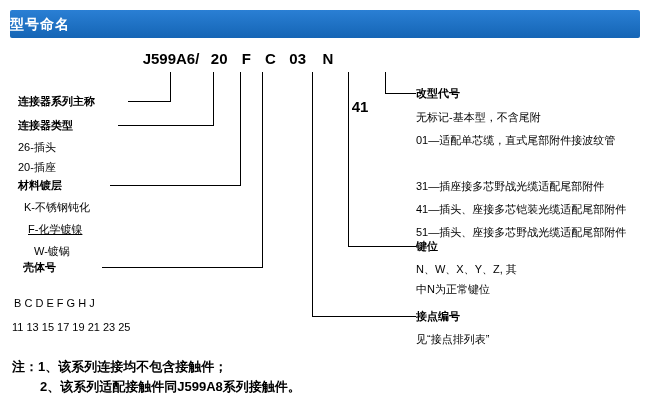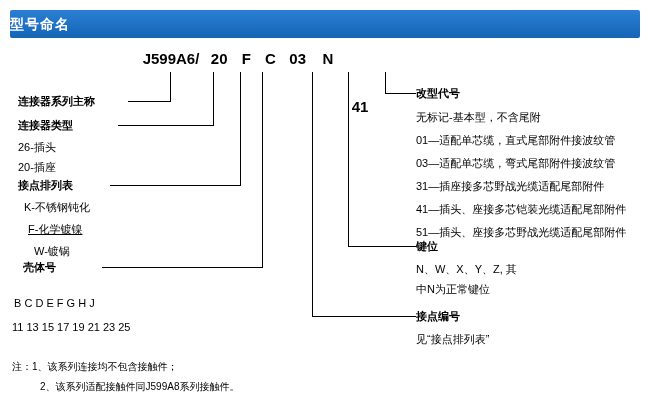--- a/index.html
+++ b/index.html
@@ -75,22 +75,22 @@
   
   .ln {
     position: absolute;
     background: #000;
   }
   .h { height: 1px; }
   .v { width: 1px; }
 
   .footnote {
     position: absolute;
-    font-size: 10px;
-    font-weight: normal;
+    font-size: 13px;
+    font-weight: bold;
     line-height: 17px;
     white-space: nowrap;
   }
 </style>
 </head>
 <body>
 
 <div id="page">
 
   <div class="header-bar"></div>
@@ -126,33 +126,32 @@
 
   <div class="ln v" style="left:385px; top:72px; height:22px;"></div>
   <div class="ln h" style="left:385px; top:93px; width:31px;"></div>
 
   <div class="t b" style="left:18px; top:94px;">连接器系列主称</div>
 
   <div class="t b" style="left:18px; top:118px;">连接器类型</div>
   <div class="t" style="left:18px; top:140px;">26-插头</div>
   <div class="t" style="left:18px; top:160px;">20-插座</div>
 
-  <div class="t b" style="left:18px; top:178px;">接点排列表</div>
+  <div class="t b" style="left:18px; top:178px;">材料镀层</div>
   <div class="t" style="left:24px; top:200px;">K-不锈钢钝化</div>
   <div class="t" style="left:28px; top:222px;text-decoration:underline;">F-化学镀镍</div>
   <div class="t" style="left:34px; top:244px;">W-镀锅</div>
 
   <div class="t b" style="left:23px; top:260px;">壳体号</div>
   <div class="t" style="left:14px; top:296px;">B C D E F G H J</div>
   <div class="t" style="left:12px; top:320px;">11 13 15 17 19 21 23 25</div>
 
   <div class="t b" style="left:416px; top:86px;">改型代号</div>
   <div class="t" style="left:416px; top:110px;">无标记-基本型，不含尾附</div>
   <div class="t" style="left:416px; top:133px;">01—适配单芯缆，直式尾部附件接波纹管</div>
-  <div class="t" style="left:416px; top:156px;">03—适配单芯缆，弯式尾部附件接波纹管</div>
   <div class="t" style="left:416px; top:179px;">31—插座接多芯野战光缆适配尾部附件</div>
   <div class="t" style="left:416px; top:202px;">41—插头、座接多芯铠装光缆适配尾部附件</div>
   <div class="t" style="left:416px; top:225px;">51—插头、座接多芯野战光缆适配尾部附件</div>
 
   <div class="t b" style="left:416px; top:239px;">键位</div>
   <div class="t" style="left:416px; top:262px;">N、W、X、Y、Z, 其</div>
   <div class="t" style="left:416px; top:282px;">中N为正常键位</div>
 
   <div class="t b" style="left:416px; top:309px;">接点编号</div>
   <div class="t" style="left:416px; top:332px;">见“接点排列表”</div>

